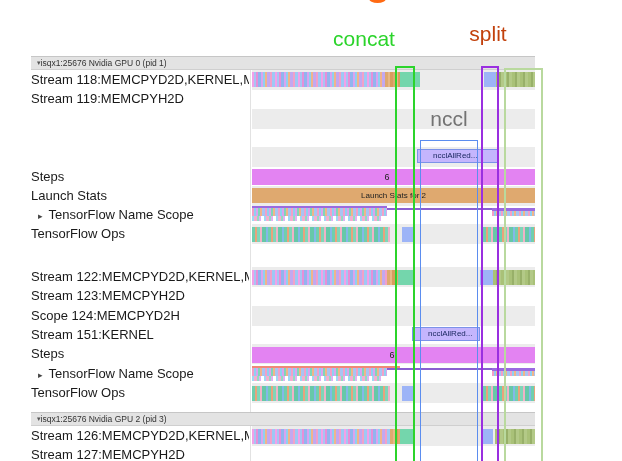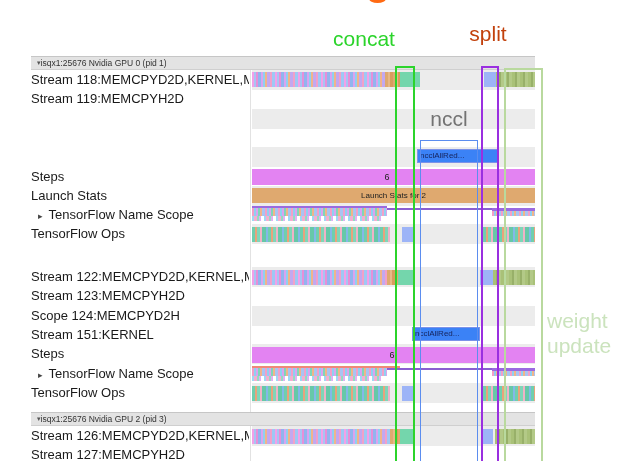--- a/index.html
+++ b/index.html
@@ -24,22 +24,22 @@
   .stripes-tan{background:repeating-linear-gradient(90deg,#dfa96f 0 3px,#e8b887 3px 5px,#d89c5e 5px 8px);}
   .solid-teal{background:#74d6ac;}
   .solid-blue{background:#9db4f7;}
   .stripes-sage{background:repeating-linear-gradient(90deg,#a9c178 0 3px,#98b069 3px 5px,#b3c987 5px 8px);}
   .stripes-ops{background:repeating-linear-gradient(90deg,#6fcfae 0 3px,#e8a37c 3px 5px,
       #7fd6b8 5px 8px,#f0b2c6 8px 10px,#66c8a8 10px 14px,#84b8e8 14px 16px);}
   .steps-bar{position:absolute;left:252px;width:283px;height:16px;background:#e383f2;}
   .steps-num{position:absolute;width:16px;font-size:9px;color:#222;text-align:center;line-height:12px;}
   .ls-bar{position:absolute;left:252px;width:283px;height:15px;background:#dfa96f;
       font-size:8px;color:#222;display:flex;align-items:center;justify-content:center;}
-  .nccl-bar{position:absolute;height:14px;background:#3b82f6;border:1px solid #7c92e8;
-      box-sizing:border-box;font-size:8px;color:#16245c;line-height:12px;padding-left:2px;
+  .nccl-bar{position:absolute;height:14px;background:#c4b5fd;border:1px solid #7c92e8;
+      box-sizing:border-box;font-size:8px;color:#16245c;line-height:12px;padding-left:15px;
       white-space:nowrap;overflow:hidden;}
   
   .tfns{position:absolute;border-top:2px solid #9a6ae0;}
   .tfns .t1{height:8px;background:repeating-linear-gradient(90deg,#f2a0c8 0 2px,#8fd0f0 2px 4px,
       #d9a3f0 4px 6px,#7fd6b8 6px 8px,#f0b48a 8px 10px,#a8c4f2 10px 13px);}
   .tfns .t2{height:5px;width:96%;opacity:.85;background:repeating-linear-gradient(90deg,#8fd0f0 0 2px,
       #f2a0c8 2px 5px,#7fd6b8 5px 7px,#d9a3f0 7px 9px,#ffffff 9px 12px);}
   .hline{position:absolute;height:2px;}
   .hline.purple{background:#8a5fd0;}
   .hline.salmon{background:#f08878;}
@@ -162,19 +162,15 @@
   <div class="bar stripes-sage" style="left:495px;top:429px;width:40px"></div>
 
   <div class="ann-rect rect-concat"></div>
   <div class="ann-rect rect-split"></div>
   <div class="ann-rect rect-nccl"></div>
   <div class="ann-rect rect-wu"></div>
 
   <div class="ann-text t-concat">concat</div>
   <div class="ann-text t-split">split</div>
   <div class="ann-text t-nccl">nccl</div>
-  <div class="ann-text t-wu">
-    <div>weight</div>
-    <div>update</div>
-  </div>
 
   <div class="orange-glyph"></div>
 </div>
 
 </body></html>

